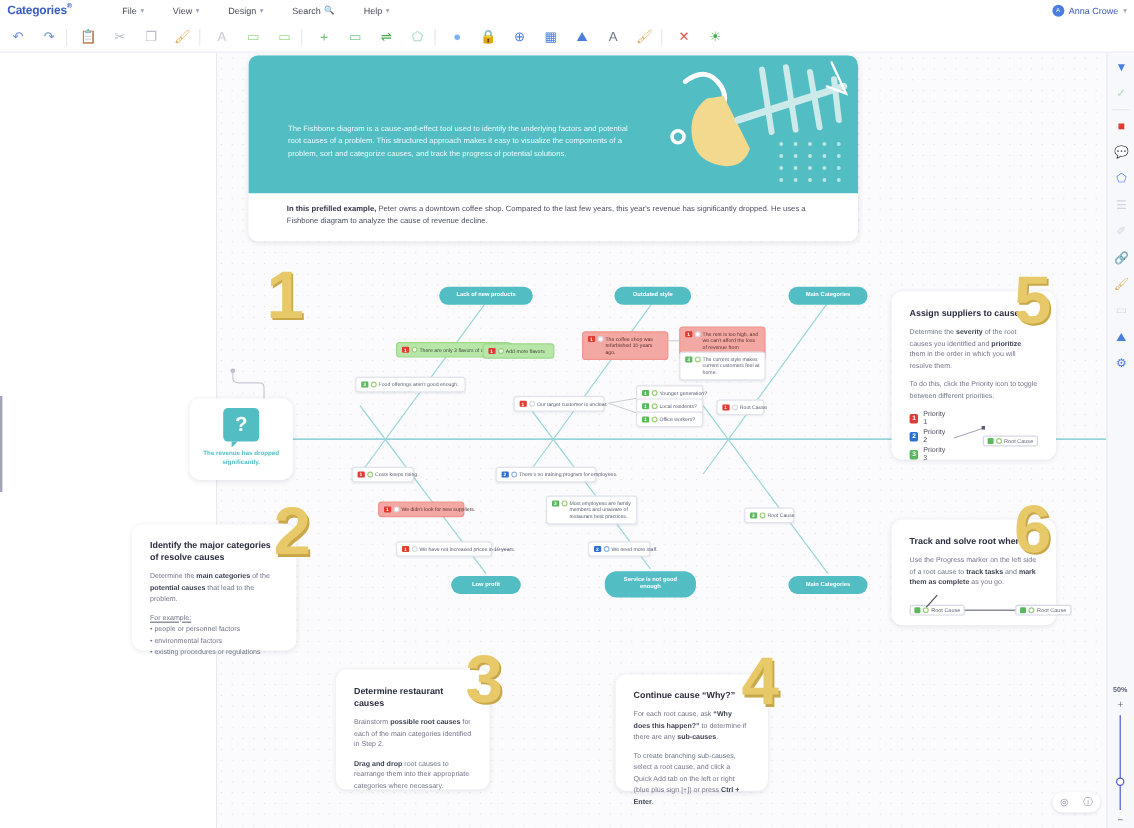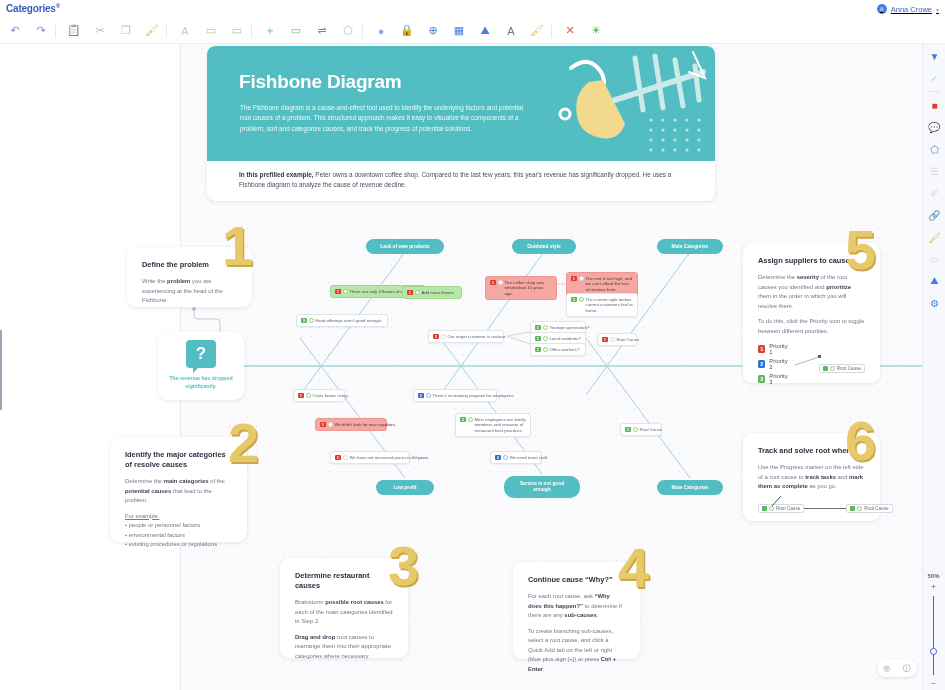--- a/index.html
+++ b/index.html
@@ -27,21 +27,21 @@
   .menu-items { display:flex; align-items:center; margin-left:30px; gap:0px; }
   .menu-item {
     font-size:7.5px; color:#4a4a5a; padding:2px 12px;
     display:flex; align-items:center; gap:3px; white-space:nowrap;
     cursor:default;
   }
   .caret { font-size:6px; color:#9aa0b5; }
   .mag { font-size:7px; color:#4a4a5a; }
   .user-area {
     position:absolute; right:6px; top:0; height:18px;
-    display:flex; align-items:center; gap:4px;text-decoration:underline;
+    display:flex; align-items:center; gap:4px;
   }
   .avatar {
     width:10px; height:10px; border-radius:50%;
     background:#4a7de0; display:flex; align-items:center; justify-content:center;
     color:#fff; font-size:5px;
   }
   .username { font-size:7.5px; color:#3a5bbf; white-space:nowrap; }
 
   
   .toolbar {
@@ -233,20 +233,42 @@
   }
 </style>
 </head>
 <body>
 
 <div id="app">
 
   <div class="menubar">
     <div class="brand">
       <span>Categories</span><sup>®</sup>
+    </div>
+    <div class="menu-items">
+      <div class="menu-item">
+        <span>File</span>
+        <span class="caret">▾</span>
+      </div>
+      <div class="menu-item">
+        <span>View</span>
+        <span class="caret">▾</span>
+      </div>
+      <div class="menu-item">
+        <span>Design</span>
+        <span class="caret">▾</span>
+      </div>
+      <div class="menu-item">
+        <span>Search</span>
+        <span class="mag">🔍</span>
+      </div>
+      <div class="menu-item">
+        <span>Help</span>
+        <span class="caret">▾</span>
+      </div>
     </div>
     <div class="user-area">
       <div class="avatar">
           <span>A</span>
         </div>
       <div class="username">Anna Crowe</div>
       <span class="caret">▾</span>
     </div>
   </div>
 
@@ -334,35 +356,28 @@
             <circle cx="132" cy="92" r="1.6"></circle>
             <circle cx="144" cy="92" r="1.6"></circle>
             <circle cx="156" cy="92" r="1.6"></circle>
           <circle cx="108" cy="102" r="1.6"></circle>
             <circle cx="120" cy="102" r="1.6"></circle>
             <circle cx="132" cy="102" r="1.6"></circle>
             <circle cx="144" cy="102" r="1.6"></circle>
             <circle cx="156" cy="102" r="1.6"></circle>
         </g>
       </svg>
-      <div class="header-title">Fishbone Diagram</div>
       <div class="header-desc">The Fishbone diagram is a cause-and-effect tool used to identify the underlying factors and potential root causes of a problem. This structured approach makes it easy to visualize the components of a problem, sort and categorize causes, and track the progress of potential solutions.</div>
     </div>
     <div class="header-note">
       <b>In this prefilled example,</b><span> Peter owns a downtown coffee shop. Compared to the last few years, this year's revenue has significantly dropped. He uses a Fishbone diagram to analyze the cause of revenue decline.</span>
     </div>
   </div>
 
   <div class="num" style="left:222px; top:218px;">1</div>
-  <div class="step-card" style="left:127px; top:247px; width:125px; height:60px;">
-    <div class="step-inner">
-      <div class="step-title">Define the problem</div>
-      <div class="step-body">Write the <b>problem</b> you are experiencing at the head of the Fishbone.</div>
-    </div>
-  </div>
 
   <div class="num" style="left:228px; top:415px;">2</div>
   <div class="step-card" style="left:110px; top:437px; width:137px; height:105px;">
     <div class="step-inner">
       <div class="step-title">Identify the major categories of resolve causes</div>
       <div class="step-body">Determine the <b>main categories</b> of the <b>potential causes</b> that lead to the problem.</div>
       <div class="step-body"><u>For example:</u><br>• people or personnel factors<br>• environmental factors<br>• existing procedures or regulations</div>
     </div>
   </div>
 

